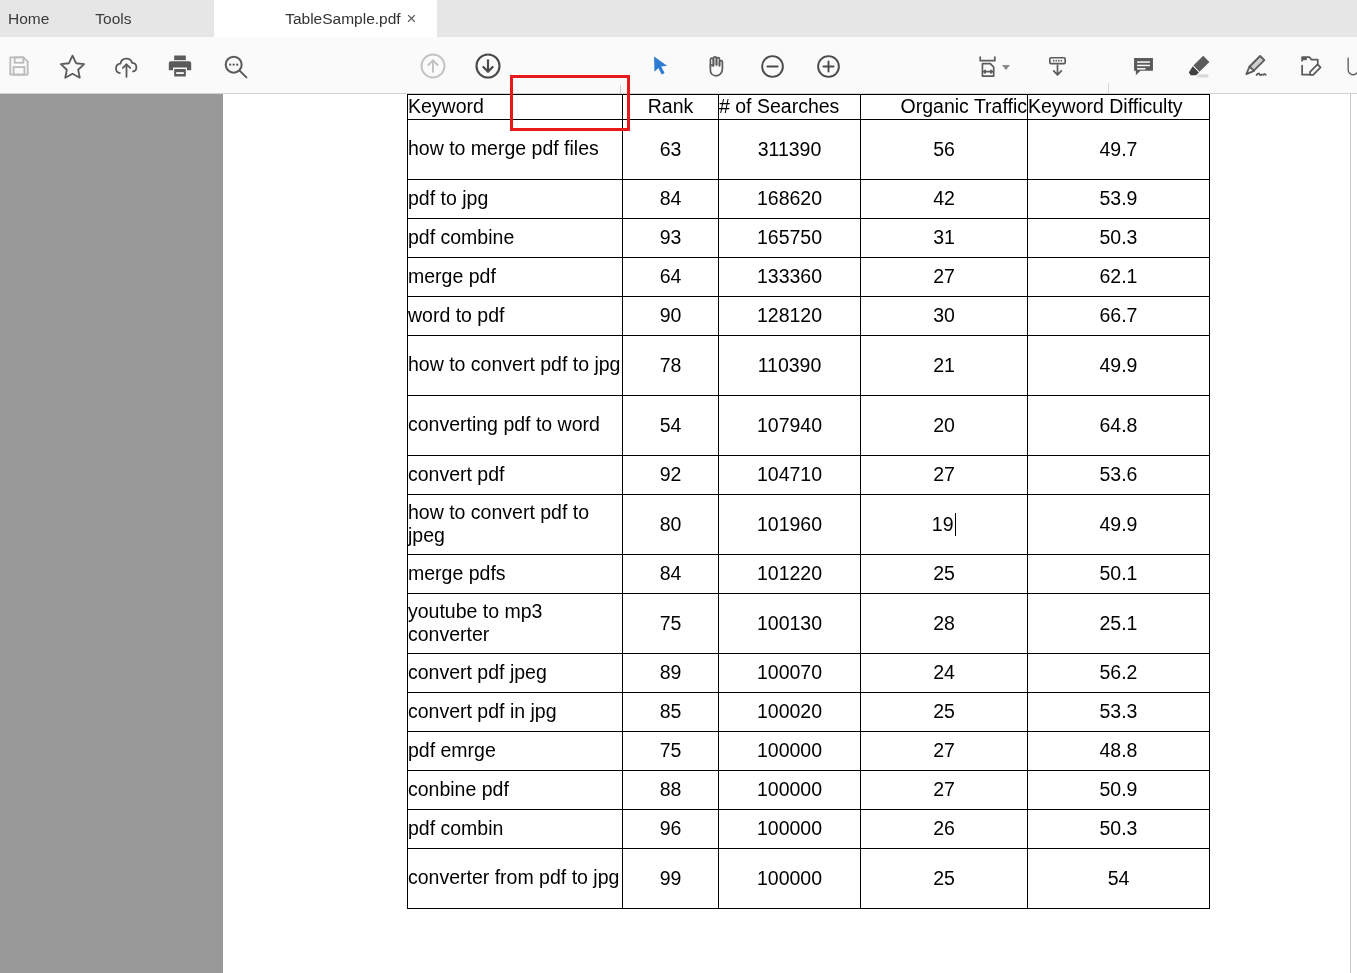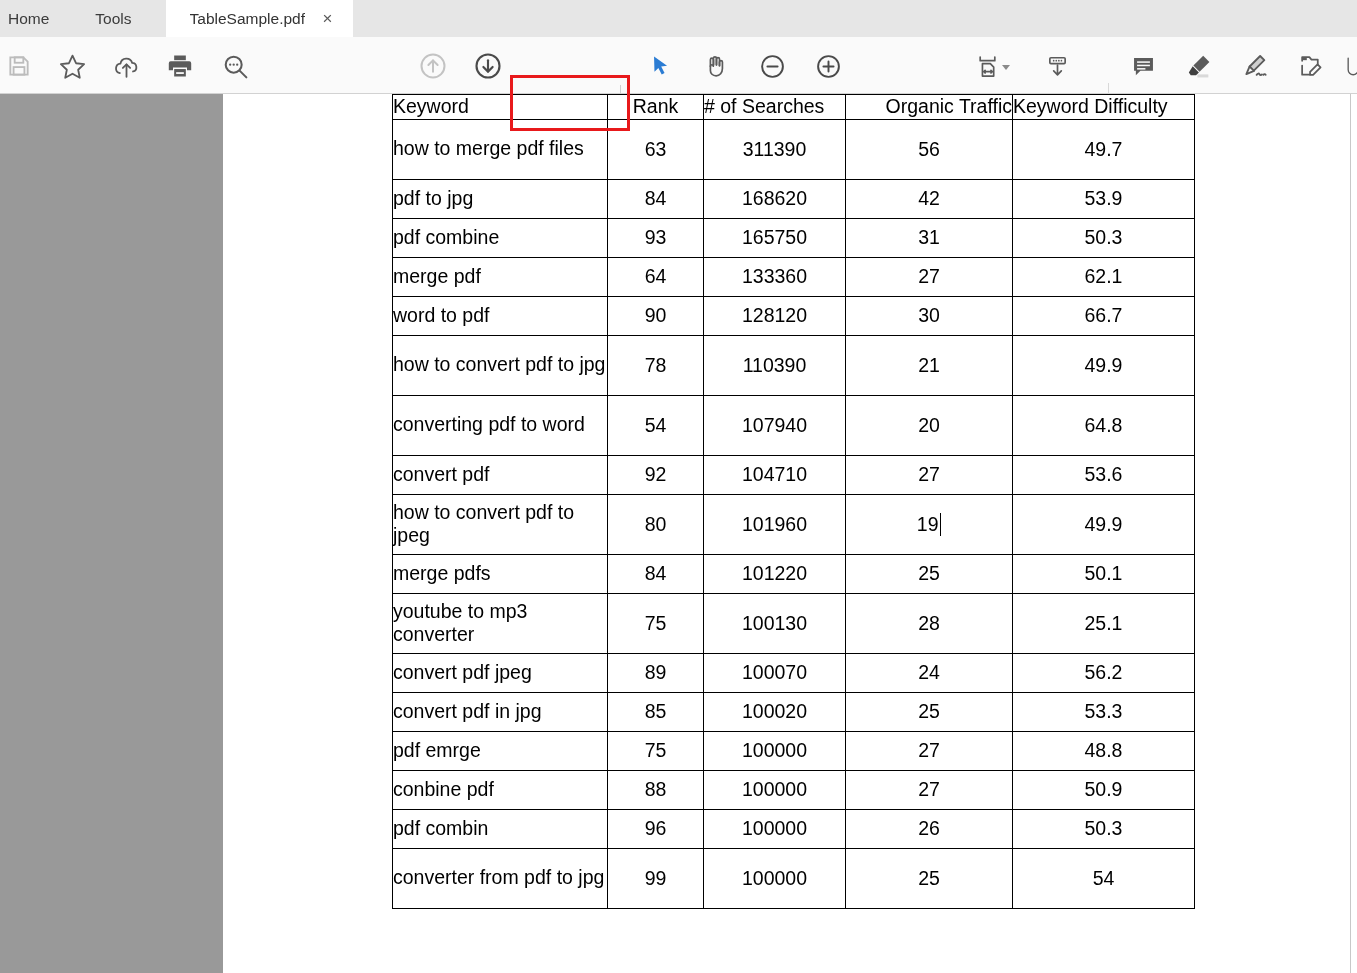--- a/index.html
+++ b/index.html
@@ -22,24 +22,25 @@
     display: flex; align-items: center; justify-content: center;
     font-size: 15.5px; color: #3b3b3b;
     padding: 16px 20px;
     white-space: nowrap;
   }
   .tab.menu { background: #e6e6e6; }
   #tab-home { padding-left: 8px; padding-right: 26px; }
   #tab-tools { padding-right: 34px; }
   .tab.doc {
     background: #ffffff;
-    width: 187px;
+    width: 223px;
     padding: 0 14px 0 24px;
-    justify-content: space-between;
+    justify-content: flex-end;
     position: relative;
+    margin-left: 48px;
   }
   .tab.doc .tab-title {
     font-size: 15.5px; color: #333;
     overflow: hidden; text-overflow: ellipsis; white-space: nowrap;
   }
   .tab-close {
     font-size: 17px; color: #5a5a5a; line-height: 1;
     padding: 2px 6px; cursor: default;
   }
   #tab-spacer { flex: 1; height: 37px; background: #e6e6e6; }
@@ -130,21 +131,21 @@
   }
   #page-right-edge {
     position: absolute; left: 1350px; top: 0;
     width: 7px; height: 879px;
     background: #ffffff;
     border-left: 1px solid #c8c8c8;
   }
 
   
   #kw-table {
-    position: absolute; left: 169px; top: 0px;
+    position: absolute; left: 184px; top: 0px;
     border-collapse: collapse;
     table-layout: fixed;
     font-size: 19.5px;
     color: #000000;
   }
   #kw-table th, #kw-table td {
     border: 1.6px solid #000000;
     padding: 0;
     font-weight: normal;
     vertical-align: middle;

